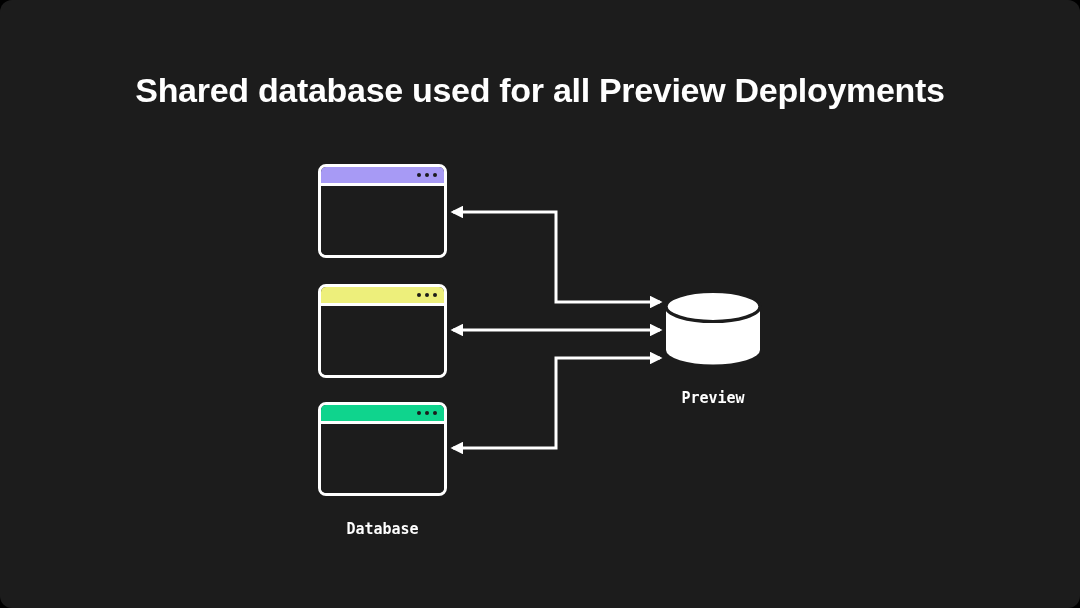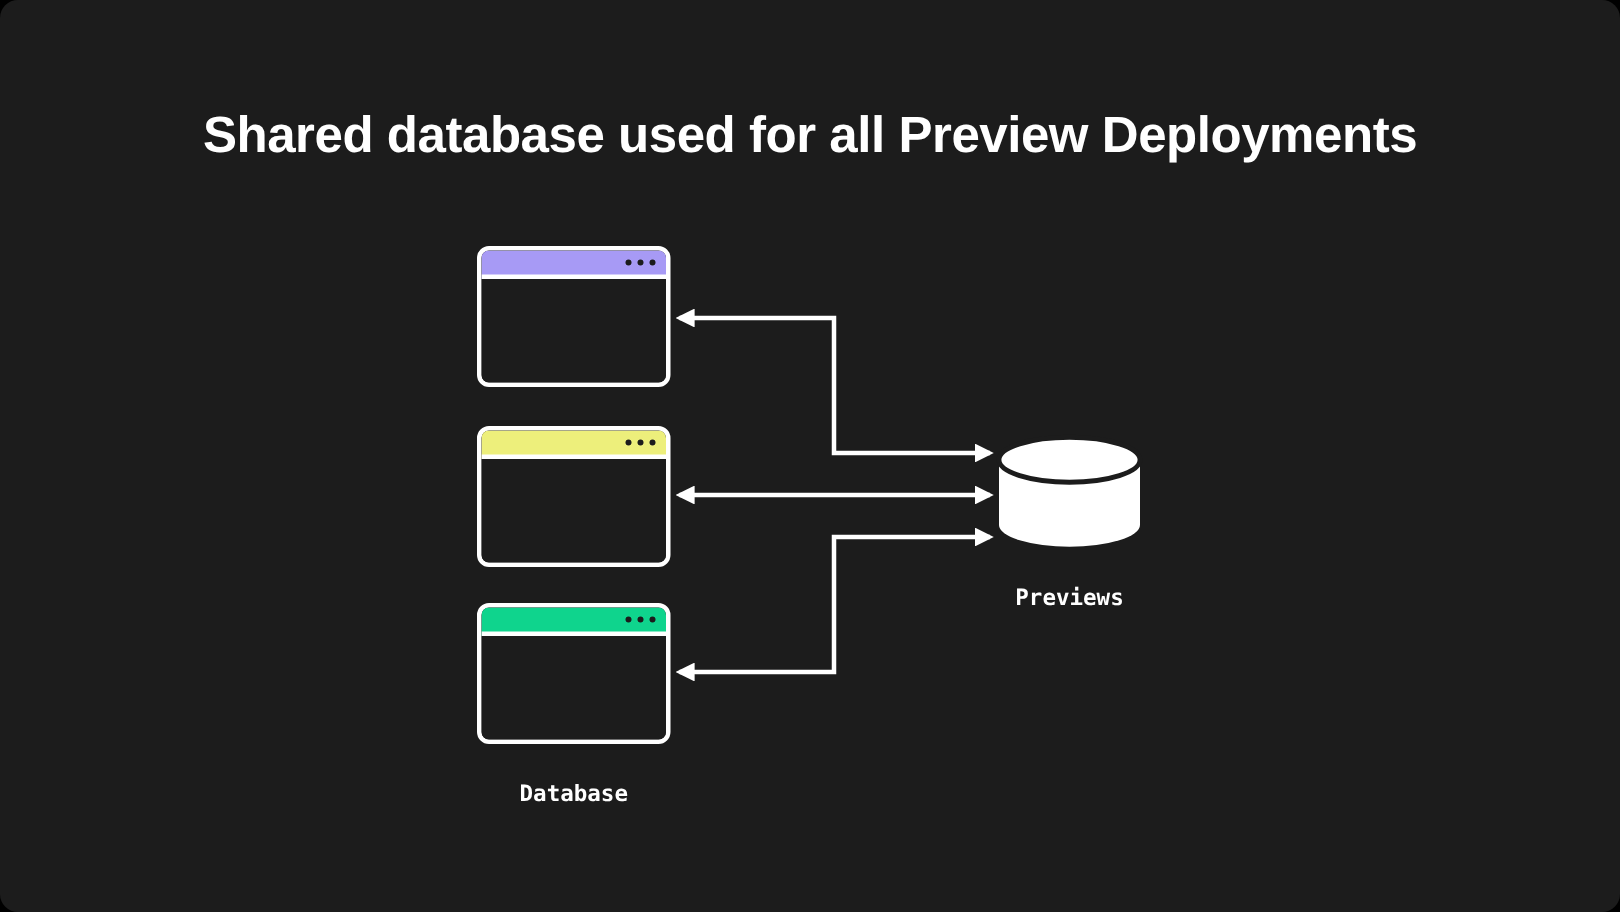--- a/index.html
+++ b/index.html
@@ -81,14 +81,14 @@
     <path class="conn" d="M453,448 H556 V358 H660" marker-start="url(#arrow)" marker-end="url(#arrow)" stroke="#ffffff"></path>
 
     <g>
       <path d="M666,307 V350 A47,14.5 0 0 0 760,350 V307 Z" fill="#ffffff"></path>
       <ellipse class="db-top" cx="713" cy="306.5" rx="47" ry="15" fill="#ffffff"></ellipse>
     </g>
   </svg>
 
   <div class="node-label previews-label" style="color: rgb(255, 255, 255);">Database</div>
 
-  <div class="node-label database-label" style="color: rgb(255, 255, 255);">Previews</div>
+  <div class="node-label database-label" style="color: rgb(255, 255, 255);">Preview</div>
 </div>
 
 </body></html>

